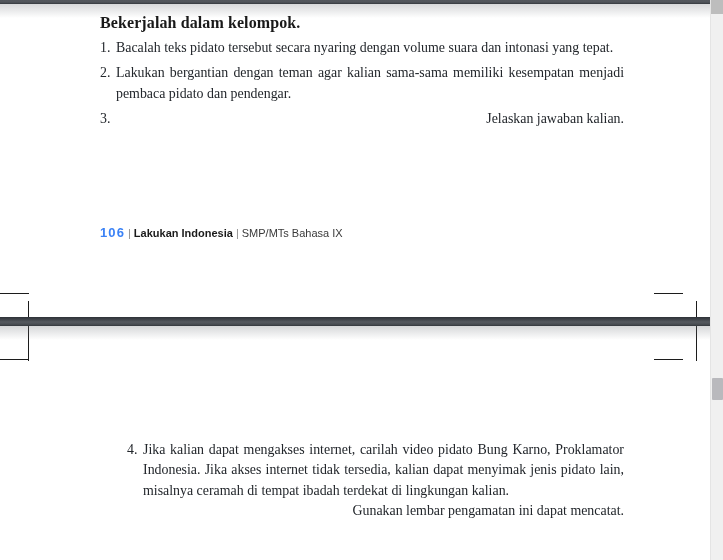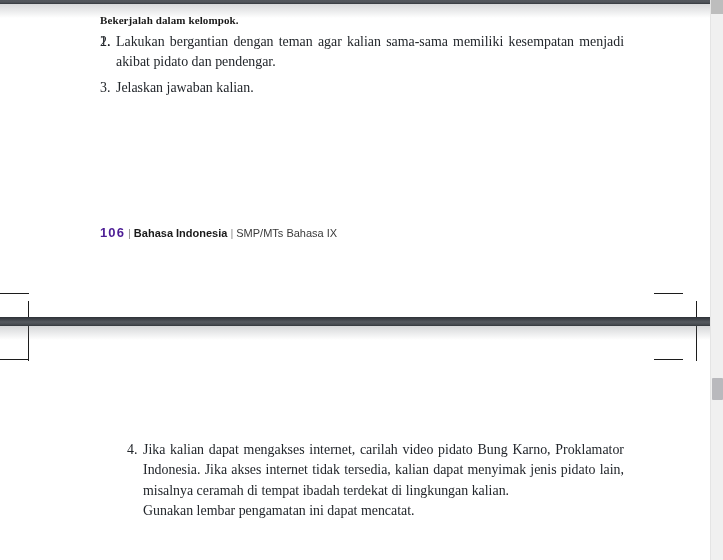--- a/index.html
+++ b/index.html
@@ -68,21 +68,21 @@
 
   .content {
     position: absolute;
     left: 100px;
     right: 86px;
   }
 
   h2.heading {
     margin: 0;
     padding: 0;
-    font-size: 11px;
+    font-size: 16px;
     font-weight: bold;
     color: #191919;
     letter-spacing: 0.1px;
   }
 
   ol.numlist {
     list-style: none;
     margin: 0;
     padding: 0;
   }
@@ -98,35 +98,35 @@
   ol.numlist > li .num {
     position: absolute;
     left: 0;
     top: 0;
     width: 14px;
     font-size: 13.9px;
     color: #22262b;
   }
   ol.numlist > li .sub {
     display: block;
-    text-align: left;
+    text-align: right;
   }
 
   
   .footer {
     position: absolute;
     left: 100px;
     font-family: "Liberation Sans", "DejaVu Sans", sans-serif;
     font-size: 11px;
     white-space: nowrap;
   }
   .footer .pageno {
     font-weight: bold;
     font-size: 13px;
-    color: #4c1d95;
+    color: #3b82f6;
     letter-spacing: 1.1px;
   }
   .footer .sep {
     color: #8d8d8d;
     padding: 0 3px;
   }
   .footer .book {
     font-weight: bold;
     color: #1a1a1a;
   }
@@ -169,34 +169,35 @@
   <div class="sep-bar top"></div>
   <div class="sep-shadow top"></div>
 
   <div class="page page-one">
     <div class="content" style="top: 14px;">
       <h2 class="heading">Bekerjalah dalam kelompok.</h2>
 
       <ol class="numlist" style="margin-top:6px;">
         <li>
           <span class="num">1.</span>
+          <span>Bacalah teks pidato tersebut secara nyaring dengan volume suara dan intonasi yang tepat.</span>
         </li>
         <li>
           <span class="num">2.</span>
-          <span>Lakukan bergantian dengan teman agar kalian sama-sama memiliki kesempatan menjadi akibat pidato dan pendengar.</span>
+          <span>Lakukan bergantian dengan teman agar kalian sama-sama memiliki kesempatan menjadi pembaca pidato dan pendengar.</span>
         </li>
         <li>
           <span class="num">3.</span>
           <span class="sub">Jelaskan jawaban kalian.</span>
         </li>
       </ol>
     </div>
 
     <div class="footer" style="top: 225px;">
-      <span class="pageno">106</span><span class="sep">|</span><span class="book">Bahasa Indonesia</span><span class="sep">|</span><span class="grade">SMP/MTs Bahasa IX</span>
+      <span class="pageno">106</span><span class="sep">|</span><span class="book">Lakukan Indonesia</span><span class="sep">|</span><span class="grade">SMP/MTs Bahasa IX</span>
     </div>
   </div>
 
   <div class="crop-mark crop-h" style="left:0px;  top:293px;"></div>
   <div class="crop-mark crop-h" style="right:27px; top:293px;"></div>
   <div class="crop-mark crop-v" style="left:28px;  top:301px;"></div>
   <div class="crop-mark crop-v" style="right:13px; top:301px;"></div>
 
   <div class="sep-bar" style="top:317px;"></div>
   <div class="sep-shadow" style="top:326px;"></div>

